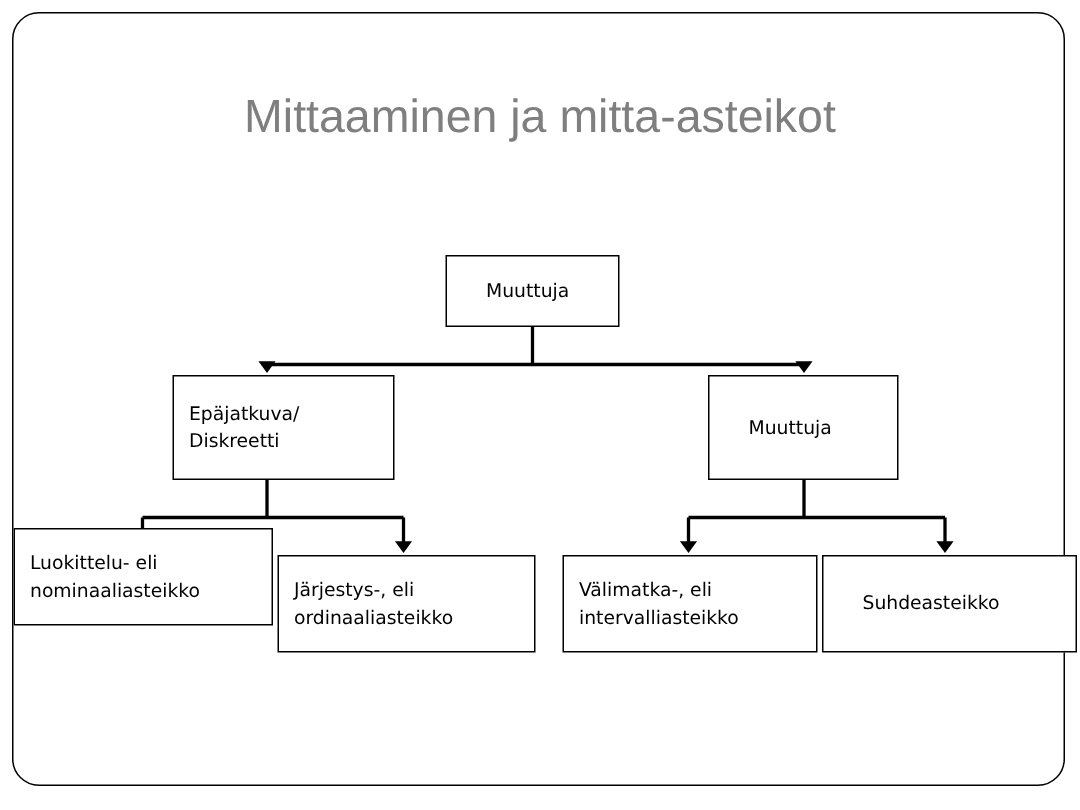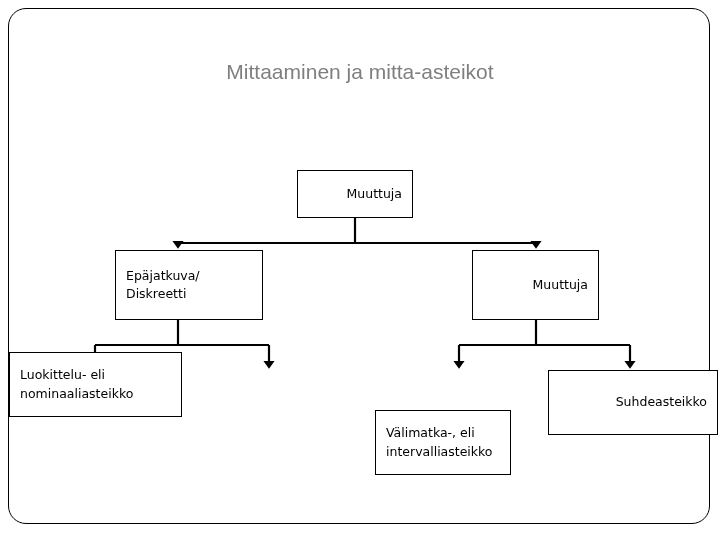--- a/index.html
+++ b/index.html
@@ -36,21 +36,21 @@
     box-sizing: border-box;
     background: transparent;
   }
 
   #slide-title {
     position: absolute;
     left: 0px;
     top: 60px;
     width: 720px;
     text-align: center;
-    font-size: 21px;
+    font-size: 31px;
     font-weight: normal;
     color: #7f7f7f;
     letter-spacing: 0px;
     font-family: "Liberation Sans", sans-serif;
     white-space: nowrap;
   }
 
   
   .node {
     position: absolute;
@@ -58,39 +58,40 @@
     border: 1px solid #000000;
     background: #ffffff;
     display: flex;
     align-items: center;
     font-size: 12.5px;
     line-height: 1.45;
     color: #000000;
     font-family: "DejaVu Sans", sans-serif;
   }
   .node.center {
-    justify-content: flex-end;
+    justify-content: flex-start;
     text-align: center;
+    padding-left: 16px;
   }
   .node.left {
     justify-content: flex-start;
     text-align: left;
   }
   .node .node-label {
     display: block;
     padding: 0 10px;
     white-space: pre-line;
   }
 
   #node-muuttuja      { left: 297px; top: 170px; width: 116px; height: 48px; }
   #node-epajatkuva    { left: 115px; top: 250px; width: 148px; height: 70px; }
   #node-jatkuva       { left: 472px; top: 250px; width: 127px; height: 70px; }
   #node-nominaali     { left: 9px;   top: 352px; width: 173px; height: 65px; align-items: center; }
   #node-ordinaali     { left: 185px; top: 370px; width: 172px; height: 65px; }
-  #node-intervalli    { left: 375px; top: 370px; width: 136px; height: 65px; margin-top: 40px; }
+  #node-intervalli    { left: 375px; top: 370px; width: 170px; height: 65px; }
   #node-suhde         { left: 548px; top: 370px; width: 170px; height: 65px; }
 
   
   #connectors {
     position: absolute;
     left: 0;
     top: 0;
     width: 720px;
     height: 540px;
     pointer-events: none;
@@ -145,20 +146,24 @@
 
   <div class="node center" id="node-jatkuva">
     <span class="node-label">Muuttuja</span>
   </div>
 
   <div class="node left" id="node-nominaali">
     <span class="node-label">Luokittelu- eli
 nominaaliasteikko</span>
   </div>
 
+  <div class="node left" id="node-ordinaali">
+    <span class="node-label">Järjestys-, eli
+ordinaaliasteikko</span>
+  </div>
 
   <div class="node left" id="node-intervalli">
     <span class="node-label">Välimatka-, eli
 intervalliasteikko</span>
   </div>
 
   <div class="node center" id="node-suhde">
     <span class="node-label">Suhdeasteikko</span>
   </div>
 

